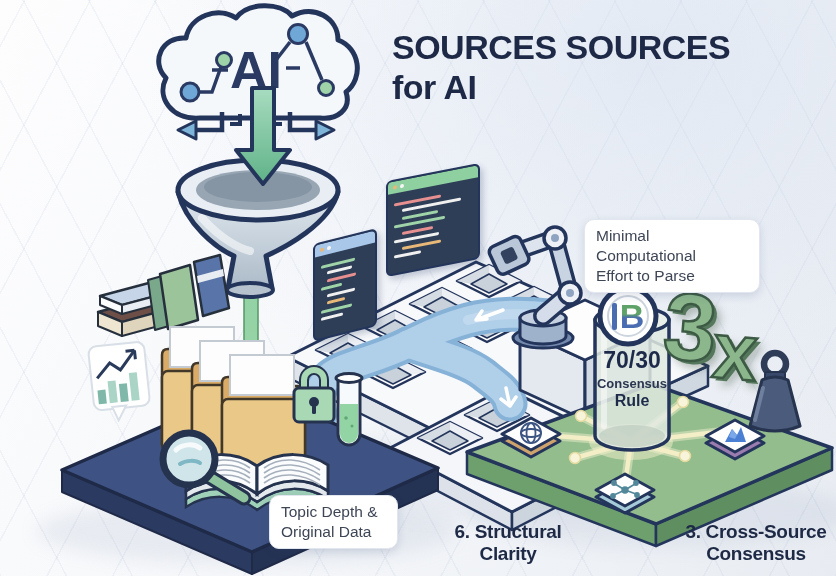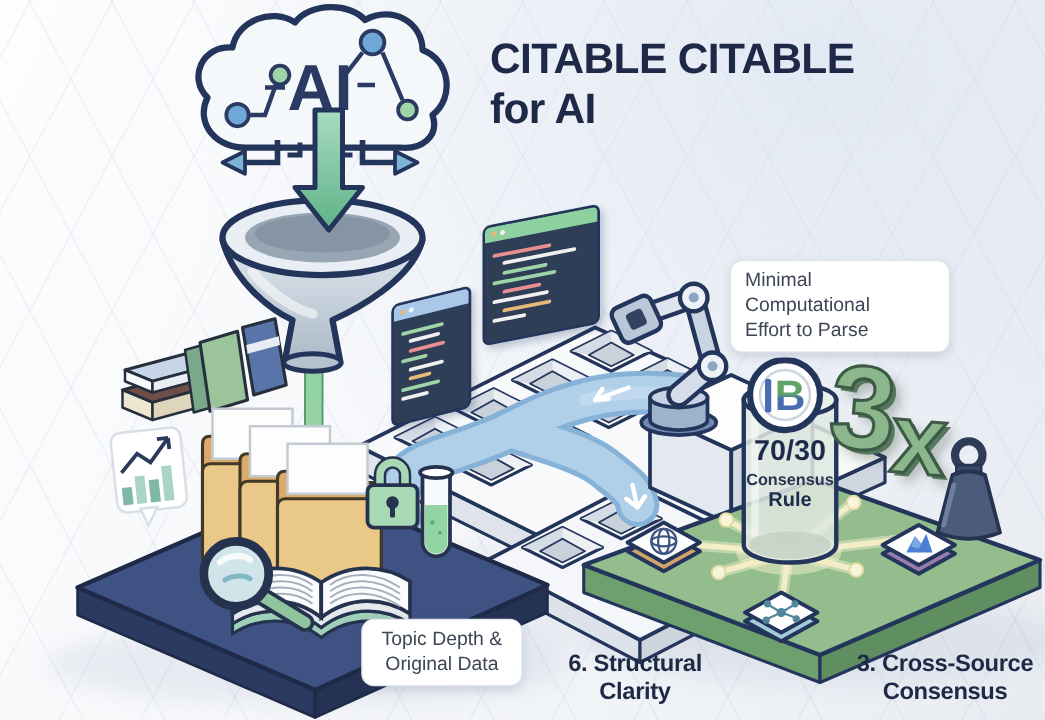--- a/index.html
+++ b/index.html
@@ -17,22 +17,22 @@
   
   .title-line{position:absolute;left:392px;color:#1d2946;font-weight:800;
     font-size:34px;letter-spacing:-0.5px;line-height:1;}
   #title1{top:30px;} #title2{top:70px;}
   
   .gshadow{position:absolute;background:rgba(140,155,185,.30);filter:blur(9px);border-radius:50%;}
   
   .card{position:absolute;background:#fff;border:1.5px solid #e2e6ee;border-radius:10px;
     box-shadow:0 3px 8px rgba(50,70,110,.16);padding:6px 11px;font-size:15.5px;
     line-height:1.3;color:#3e4656;font-weight:500;box-sizing:border-box;}
-  #card-minimal{left:584px;top:208px;width:176px;}
-  #card-topic{left:269px;top:495px;width:129px;text-align:center;margin-left:20px;}
+  #card-minimal{left:584px;top:219px;width:176px;}
+  #card-topic{left:269px;top:495px;width:129px;text-align:left;}
   
   .plabel{position:absolute;font-weight:800;font-size:19px;color:#1d2945;
     text-align:center;line-height:1.18;letter-spacing:-0.3px;}
   #label1{left:50px;top:517px;width:160px;}
   #label2{left:428px;top:521px;width:160px;}
   #label3{left:653px;top:521px;width:206px;}
   
   .code-panel{position:absolute;background:#2e3e57;border:2.5px solid #24355c;border-radius:6px;
     box-sizing:border-box;overflow:hidden;box-shadow:3px 4px 6px rgba(40,60,100,.25);}
   #panel-big{left:386px;top:172px;width:94px;height:96px;transform:skewY(-11deg);}
@@ -500,16 +500,16 @@
   </div>
   <div class="plabel" id="label2">
     <div>6. Structural</div>
     <div>Clarity</div>
   </div>
   <div class="plabel" id="label3">
     <div>3. Cross-Source</div>
     <div>Consensus</div>
   </div>
 
-  <div class="title-line" id="title1">CITABLE CITABLE</div>
+  <div class="title-line" id="title1">SOURCES SOURCES</div>
   <div class="title-line" id="title2">for AI</div>
 
 </div>
 
 </body></html>

